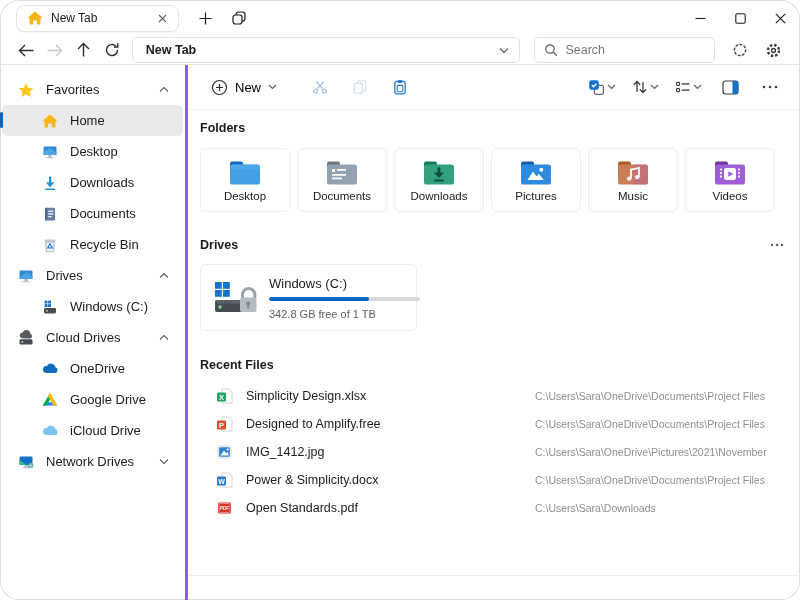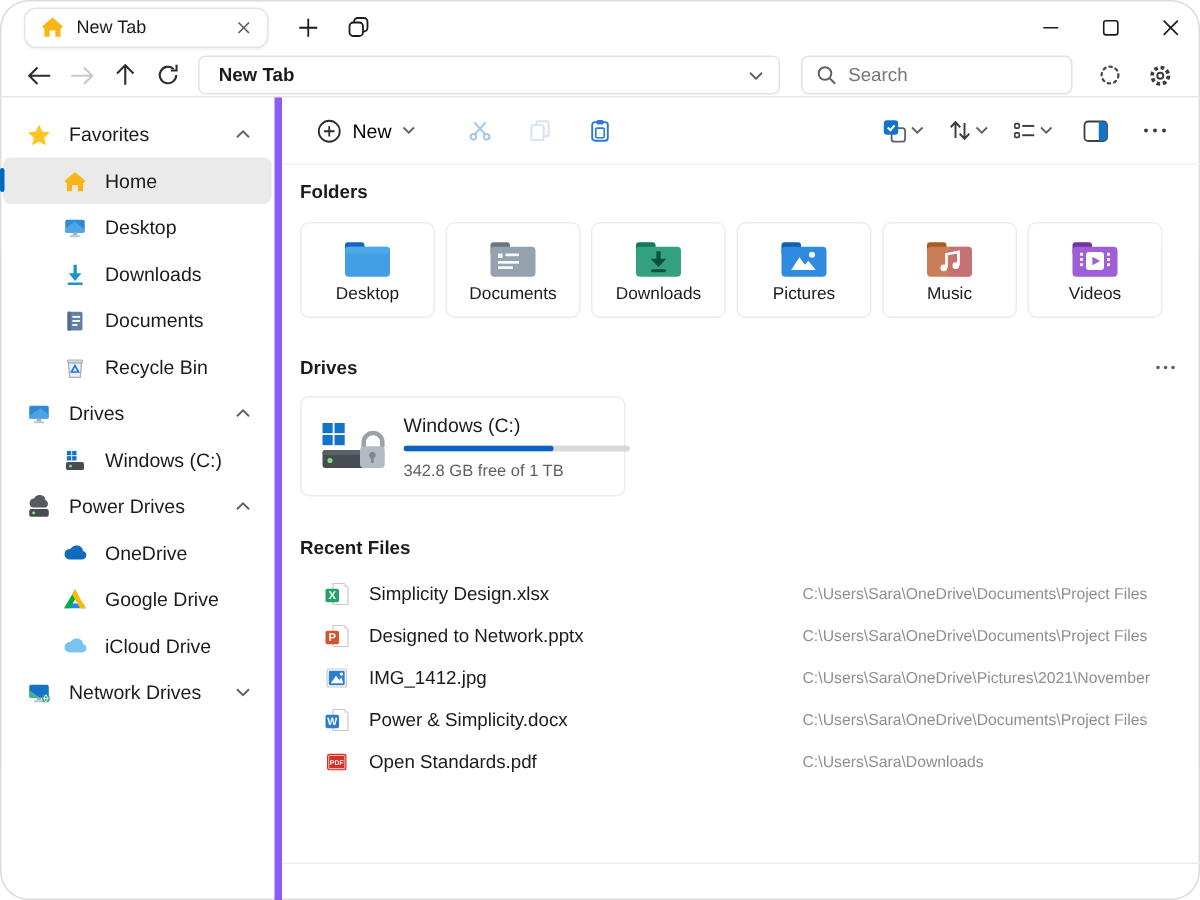--- a/index.html
+++ b/index.html
@@ -28,21 +28,21 @@
   .searchbox input { border:none; outline:none; width:100%; font-size:12.5px; color:#1b1b1b; background:transparent; font-family:inherit; }
   .searchbox input::placeholder { color:#767676; }
   .tool28 { width:30px; height:26px; border-radius:5px; }
   .navbar .tool28 { margin-left:4px; }
   .navbar .first-tool { margin-left:10px; }
 
   
   .app-body { flex:1; display:flex; border-top:1px solid #e6e6e6; min-height:0; }
 
   
-  .sidebar { width:188px; flex:none; border-right:5px solid #8b5cf6; padding-top:9px; }
+  .sidebar { width:188px; flex:none; border-right:3px solid #8b5cf6; padding-top:9px; }
   .srow { height:31px; display:flex; align-items:center; gap:12px; padding:0 14px 0 16px; font-size:13px; margin:0 2px; border-radius:5px; position:relative; cursor:pointer; }
   .srow.child { padding-left:40px; }
   .srow .slabel { white-space:nowrap; }
   .srow .chev { margin-left:auto; }
   .srow.selected { background:#eaeaea; }
   .srow.selected::before { content:""; position:absolute; left:-2px; top:7px; width:3px; height:16px; border-radius:2px; background:#0067c0; }
   .sicon { width:16px; height:16px; flex:none; display:flex; }
 
   
   .content { flex:1; display:flex; flex-direction:column; min-width:0; }
@@ -313,21 +313,21 @@
       </div>
 
       <div class="srow">
         <span class="sicon">
           <svg width="16" height="16" viewBox="0 0 16 16">
               <path d="M4 8.3 a3 3 0 0 1 .7-5.9 A4 4 0 0 1 12.3 3.4 a2.8 2.8 0 0 1 .3 5 z" fill="#565b61"></path>
               <rect x="1.5" y="9.3" width="13" height="5.2" rx="1.3" fill="#474c52"></rect>
               <circle cx="4.4" cy="11.9" r="1" fill="#7ee081"></circle>
             </svg>
         </span>
-        <span class="slabel">Power Drives</span>
+        <span class="slabel">Cloud Drives</span>
         <span class="chev">
             <svg width="10" height="7" viewBox="0 0 10 7">
               <path d="M1 5.5 L5 1.5 L9 5.5" stroke="#5f5f5f" stroke-width="1.2" fill="none"></path>
             </svg>
           </span>
       </div>
 
       <div class="srow child">
         <span class="sicon">
           <svg width="16" height="16" viewBox="0 0 16 16">
@@ -633,21 +633,21 @@
 
           <div class="file-row">
             <span class="file-icon">
               <svg width="17" height="16" viewBox="0 0 17 16">
                   <path d="M6 1 h7.5 l2.5 2.5 V15 H6 Z" fill="#fff" stroke="#c9c9c9" stroke-width="0.8"></path>
                   <polygon points="13.5,1 16,3.5 13.5,3.5" fill="#e4e4e4"></polygon>
                   <rect x="1" y="4.5" width="9" height="9" rx="1.2" fill="#d35230"></rect>
                   <text x="5.5" y="11.5" font-size="7.5" font-weight="bold" fill="#fff" text-anchor="middle" font-family="inherit">P</text>
                 </svg>
             </span>
-            <span class="file-name">Designed to Network.pptx</span>
+            <span class="file-name">Designed to Amplify.free</span>
             <span class="file-path">C:\Users\Sara\OneDrive\Documents\Project Files</span>
           </div>
 
           <div class="file-row">
             <span class="file-icon">
               <svg width="17" height="16" viewBox="0 0 17 16">
                   <rect x="2" y="2" width="13" height="12" rx="1.5" fill="#fff" stroke="#c9c9c9" stroke-width="0.8"></rect>
                   <rect x="3.2" y="3.2" width="10.6" height="9.6" rx="0.8" fill="#2e7fd0"></rect>
                   <polygon points="4.5,11.5 8,6.5 10.2,9.3 11.6,7.6 12.8,11.5" fill="#fff"></polygon>
                   <circle cx="11.6" cy="5.4" r="1.1" fill="#fff"></circle>

